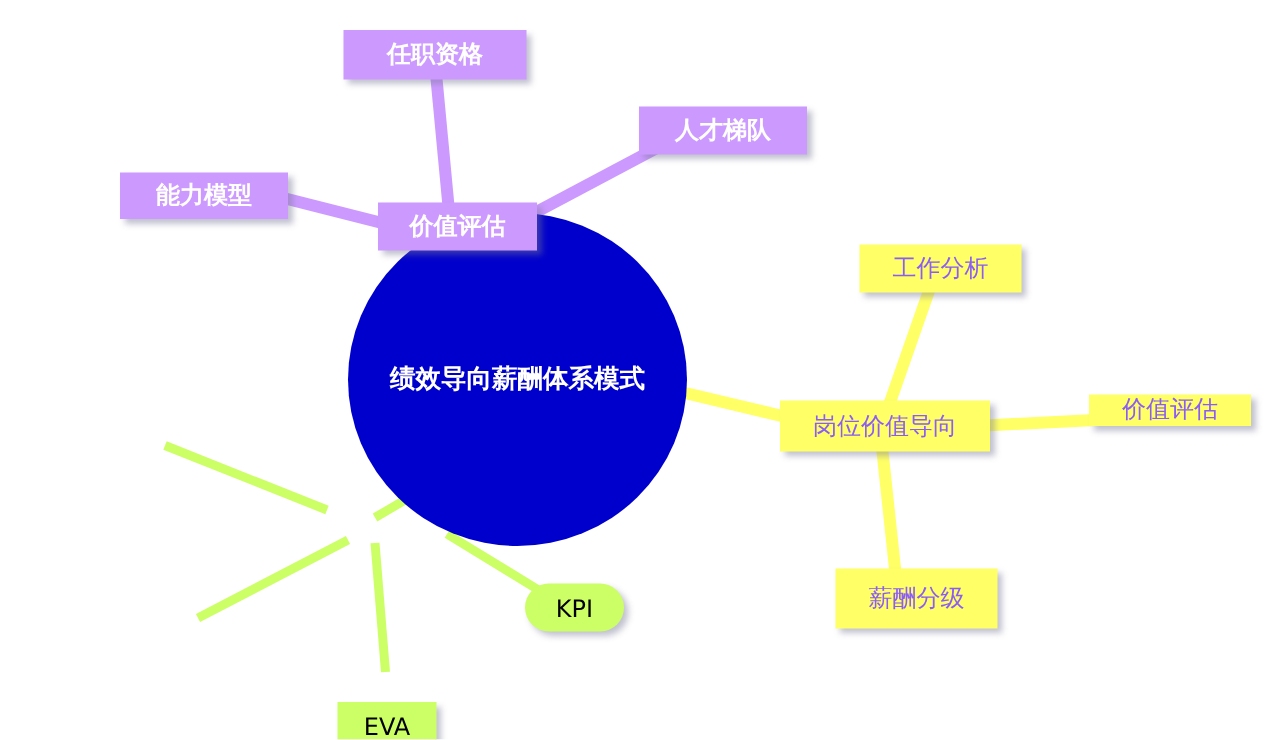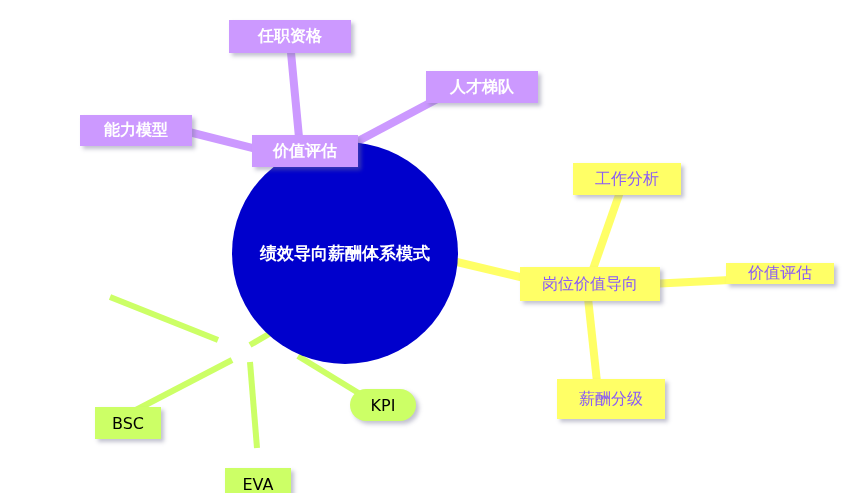--- a/index.html
+++ b/index.html
@@ -119,23 +119,20 @@
   <div class="node yellow" style="left:726px; top:263px; width:108px; height:21px;">
       <span>价值评估</span>
     </div>
 
   <div class="node yellow" style="left:545px; top:379px; width:108px; height:40px;margin-left:12px;">
       <span>薪酬分级</span>
     </div>
 
 
 
-  <div class="node green" style="left:95px; top:407px; width:66px; height:32px;">
-      <span>BSC</span>
-    </div>
 
   <div class="node green" style="left:225px; top:468px; width:66px; height:32px;">
       <span>EVA</span>
     </div>
 
   <div class="node green" style="left:350px; top:389px; width:66px; height:32px;border-radius:16px;">
       <span>KPI</span>
     </div>
 
 </div>

